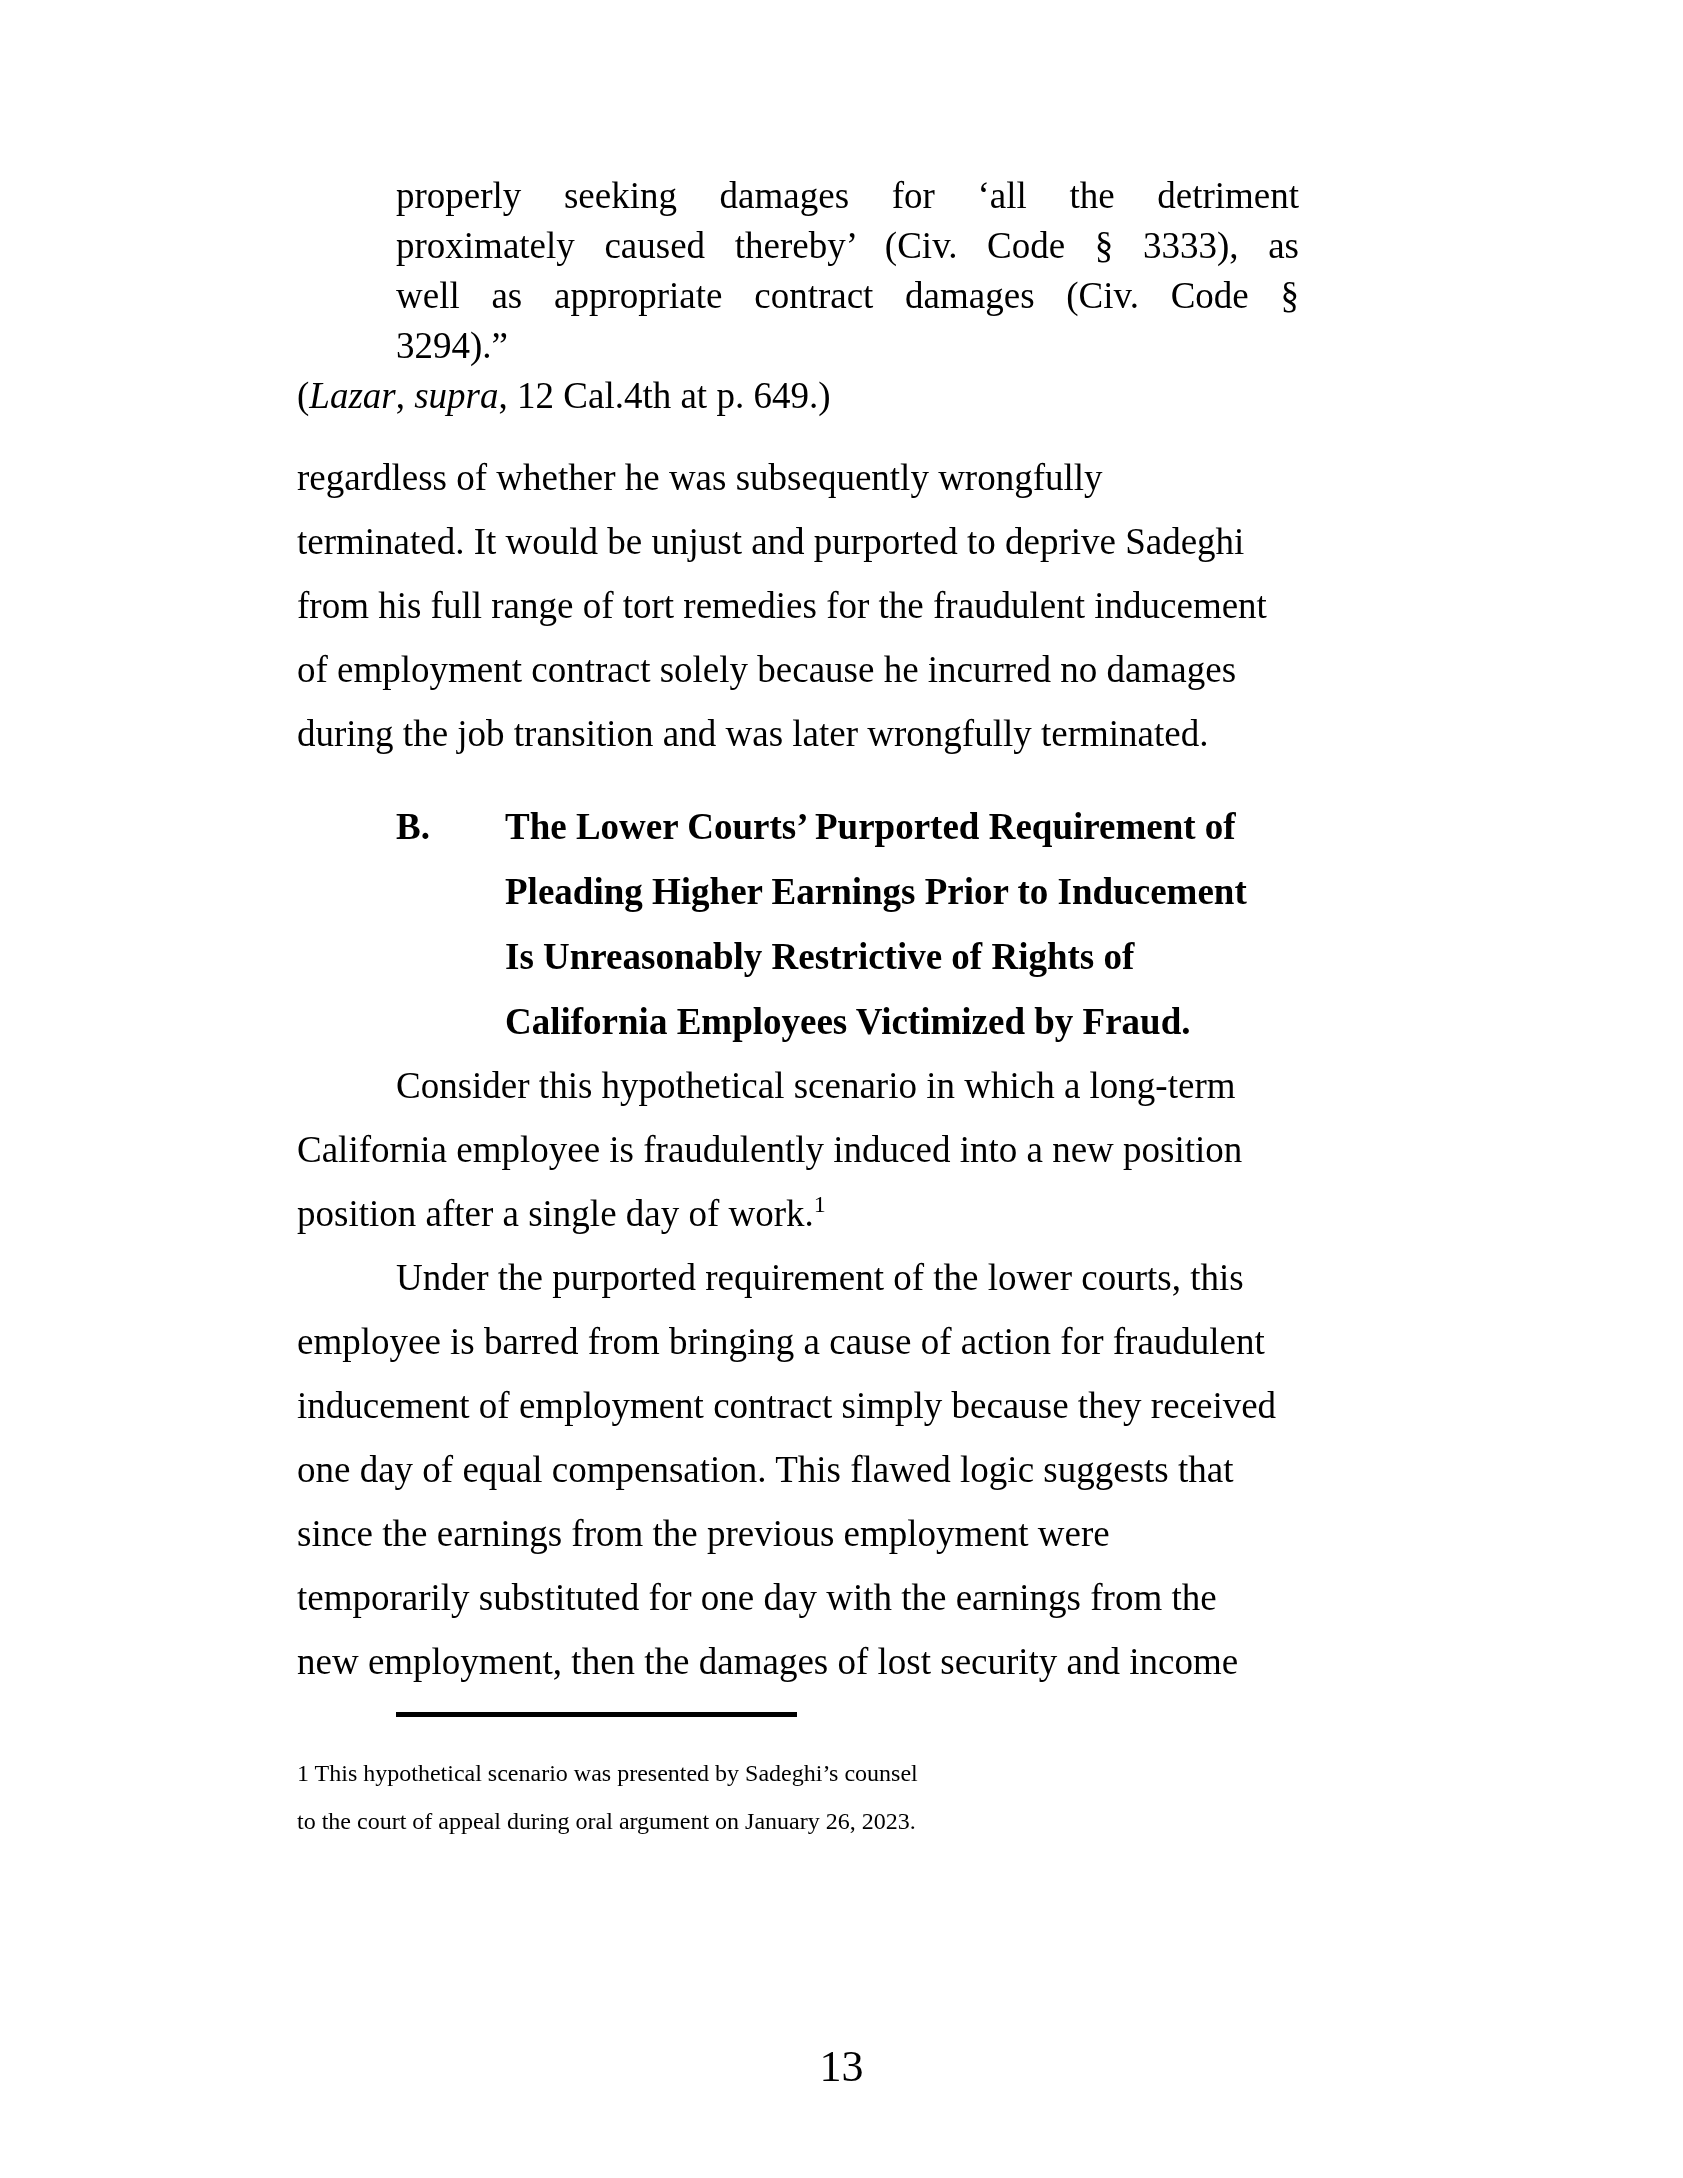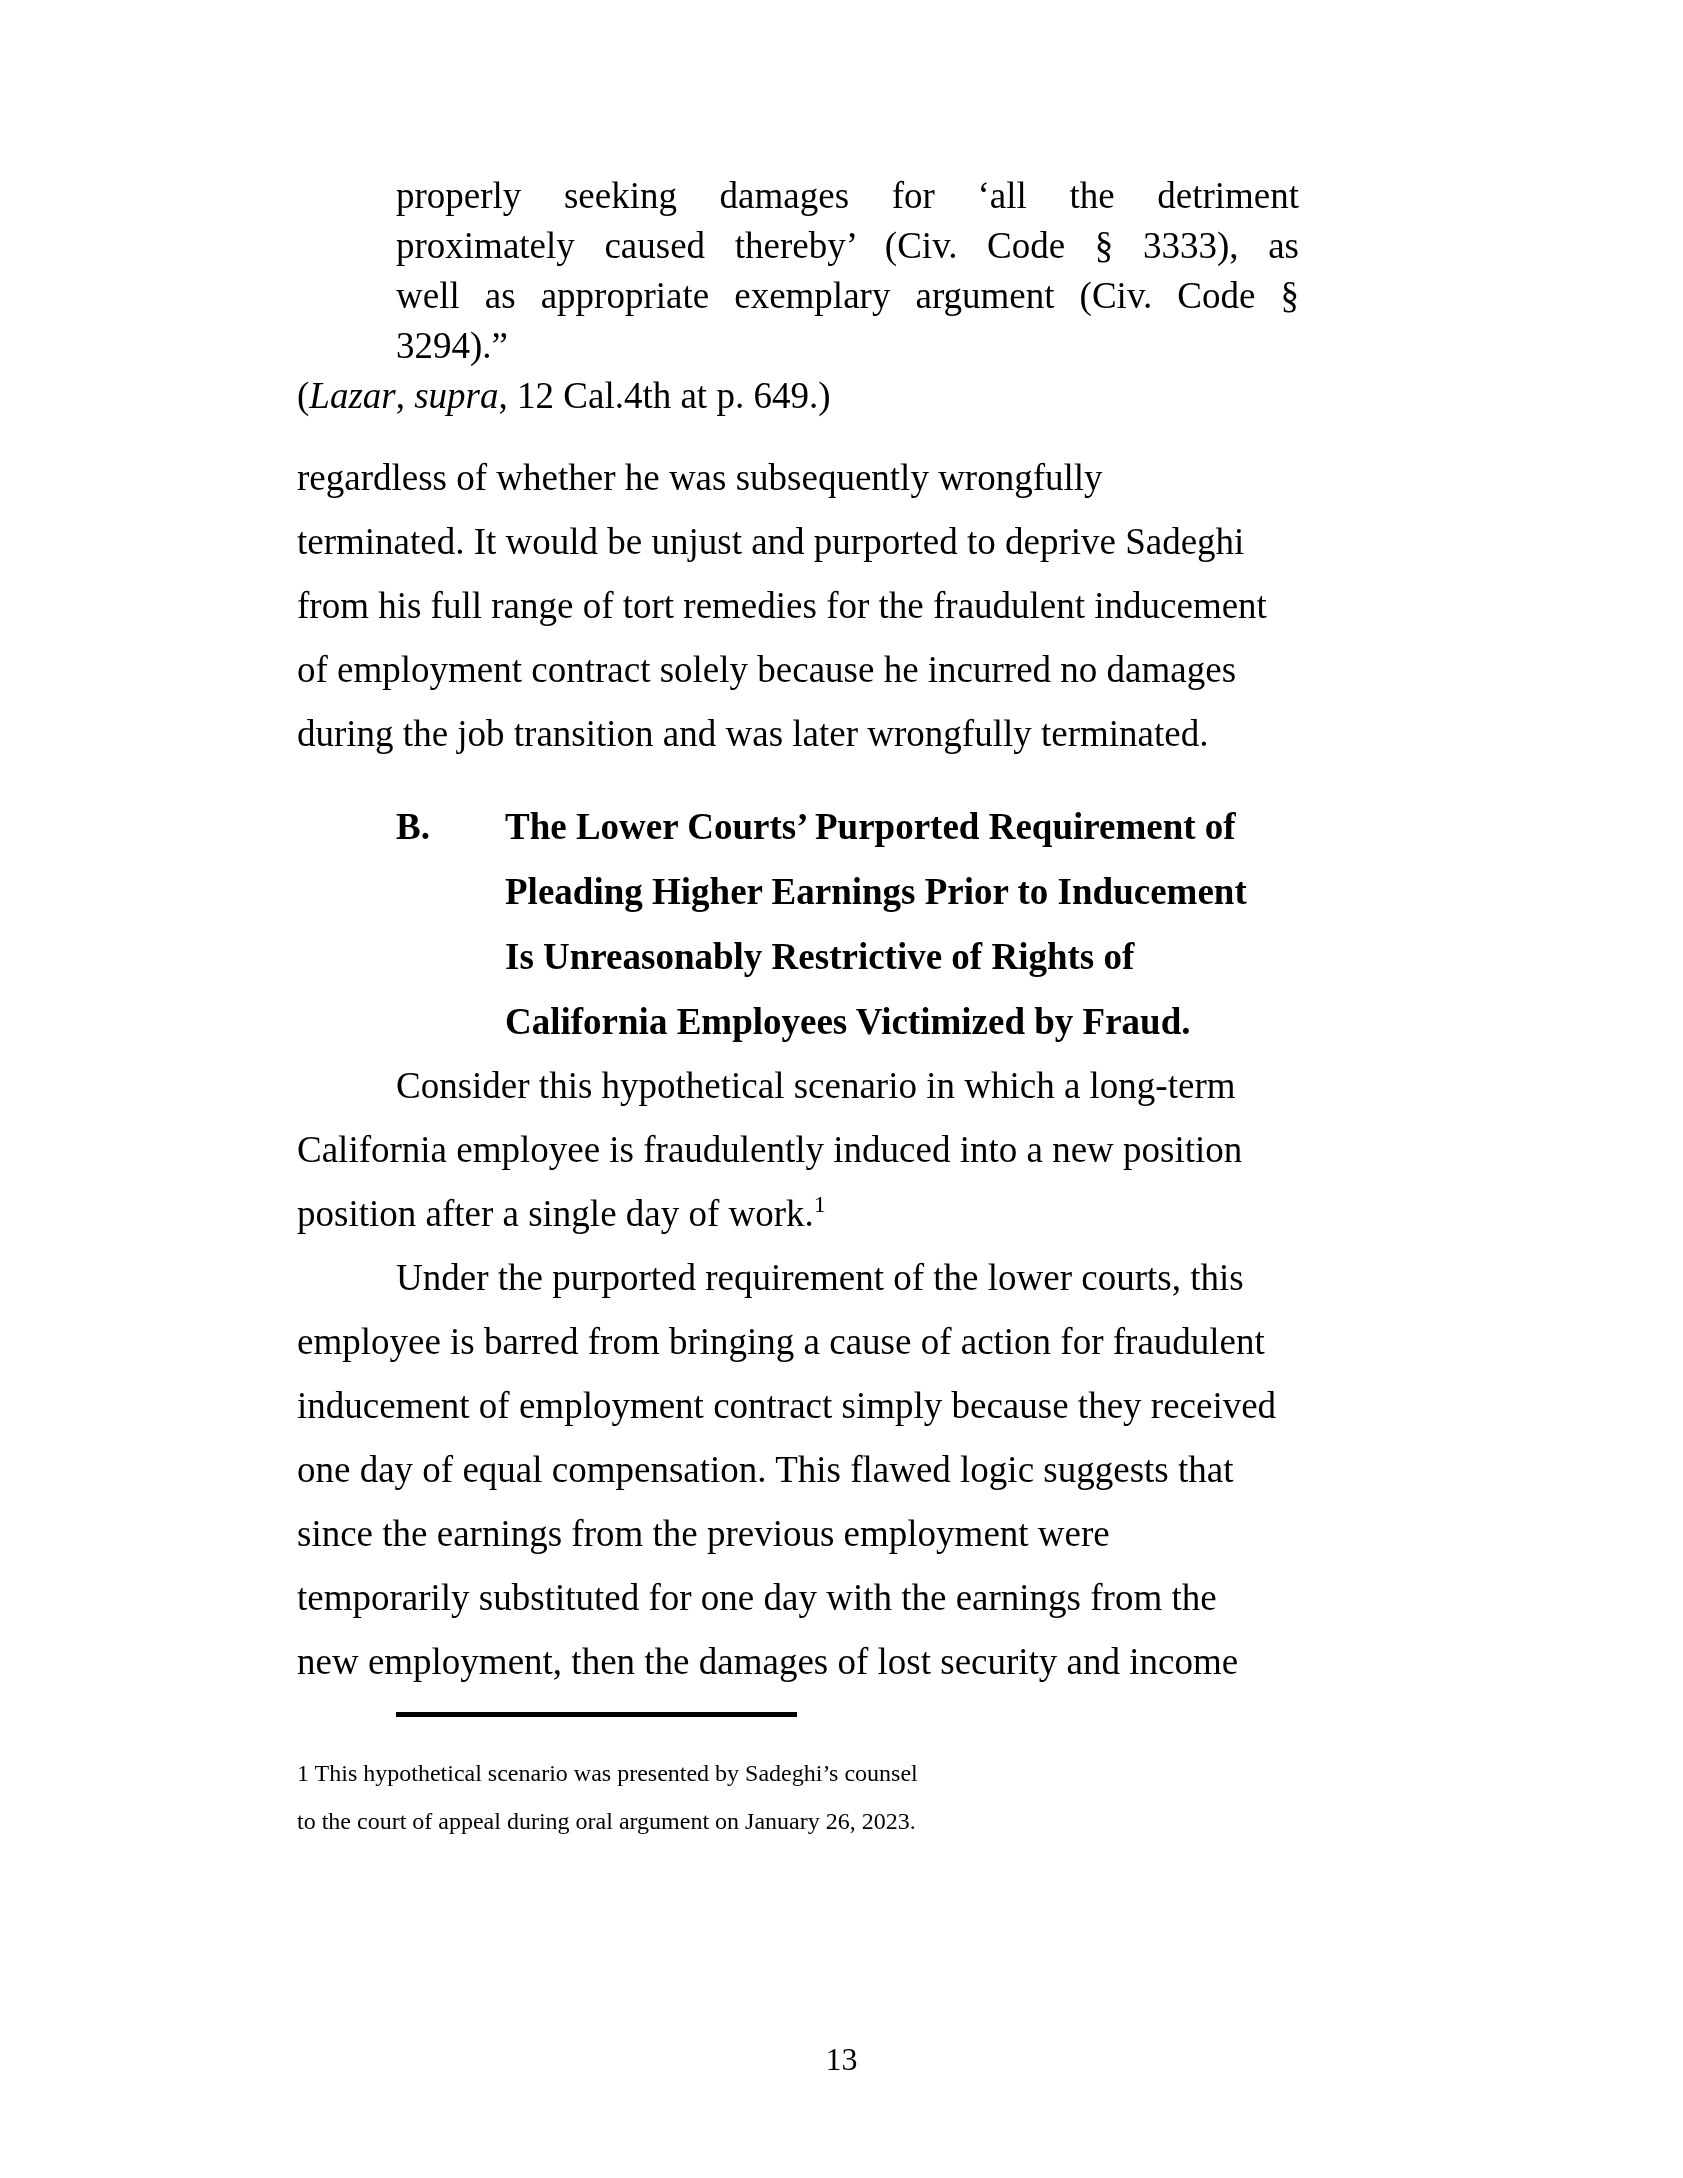--- a/index.html
+++ b/index.html
@@ -87,33 +87,33 @@
     top: -14px;
     line-height: 0;
   }
   
   .page-number {
     position: absolute;
     top: 2041px;
     left: 0;
     width: 1683px;
     text-align: center;
-    font-size: 32px;
+    font-size: 44px;
   }
 </style>
 </head>
 <body>
 
 <div class="page">
   <div class="content">
 
     <div class="blockquote">
       <div class="qline">properly seeking damages for ‘all the detriment</div>
       <div class="qline">proximately caused thereby’ (Civ. Code § 3333), as</div>
-      <div class="qline">well as appropriate exemplary argument (Civ. Code §</div>
+      <div class="qline">well as appropriate contract damages (Civ. Code §</div>
       <div class="qline last">3294).”</div>
     </div>
 
     <div class="citation"><span>(</span><span class="italic">Lazar</span><span>, </span><span class="italic">supra</span><span>, 12 Cal.4th at p. 649.)</span></div>
 
     <div class="para p1">
       <div class="line">regardless of whether he was subsequently wrongfully</div>
       <div class="line">terminated. It would be unjust and purported to deprive Sadeghi</div>
       <div class="line">from his full range of tort remedies for the fraudulent inducement</div>
       <div class="line">of employment contract solely because he incurred no damages</div>

